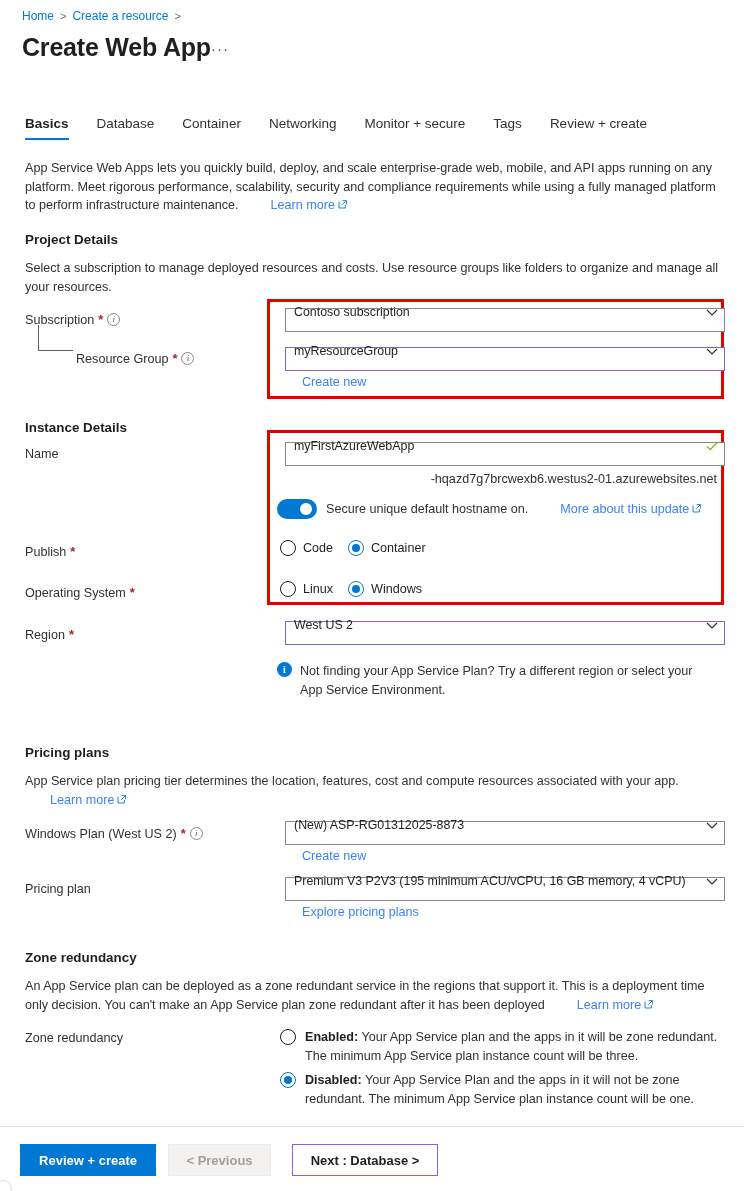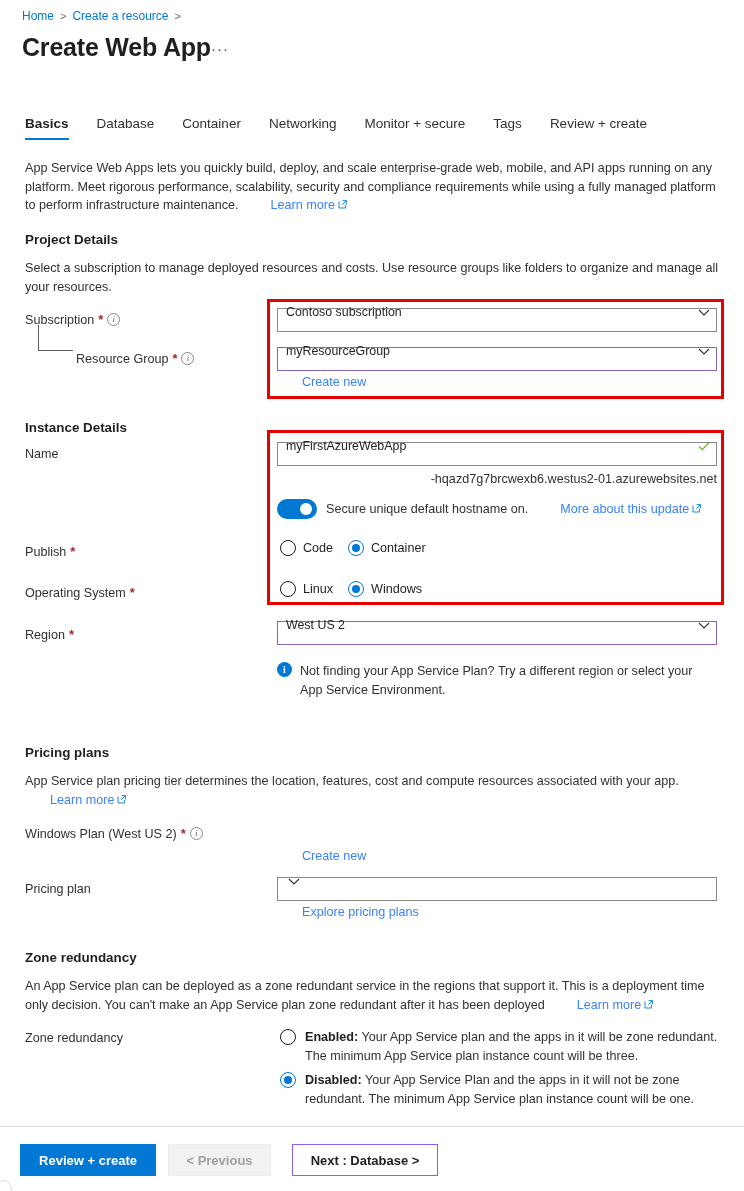--- a/index.html
+++ b/index.html
@@ -84,21 +84,21 @@
     width: 15px; height: 15px; border-radius: 50%; background: #0078d4;
     color: #fff; display: inline-flex; align-items: center; justify-content: center;
     font-size: 10px; font-weight: 700; font-family: "Liberation Serif", serif;
     flex: none;
   }
 
   
   .ctl {
     position: absolute; height: 24px; background: #fff;
     border: 1px solid #8a8886; display: flex; align-items: center;
-    padding: 0 4px 17px 8px; font-size: 12.4px; color: #201f1e; cursor: pointer;
+    padding: 0 4px 17px 8px; font-size: 12.4px; color: #201f1e; cursor: pointer; margin-left: 8px;
   }
   .ctl.violet { border-color: #8764b8; }
   .ctl .val { flex: 1; overflow: hidden; white-space: nowrap; text-overflow: ellipsis; }
   .chev { width: 16px; height: 16px; flex: none; display: block; }
   .check-ok { width: 16px; height: 16px; flex: none; display: block; }
 
   
   .radio-row { position: absolute; display: flex; align-items: center; }
   .radio { display: flex; align-items: center; gap: 7px; cursor: pointer; }
   .rdot {
@@ -309,26 +309,33 @@
           <path d="M4.6,0.6 L8.4,0.6 L8.4,4.4" fill="none" stroke="#0078d4" stroke-width="0.9"></path>
           <path d="M8.3,0.7 L4.3,4.7" fill="none" stroke="#0078d4" stroke-width="0.9"></path>
         </svg></span>
   </div>
 
   <div class="field-label" style="left:25px; top:826px;">
     <span>Windows Plan (West US 2)</span>
     <span class="req">*</span>
     <span class="info-i">i</span>
   </div>
+  <div class="ctl" style="left:277px; top:821px; width:440px;">
+    <span class="val">(New) ASP-RG01312025-8873</span>
+    <svg class="chev" viewBox="0 0 16 16">
+        <path d="M3 6 L8 11 L13 6" fill="none" stroke="#323130" stroke-width="1.1"></path>
+      </svg>
+  </div>
   <div class="body-text link" style="left:277px; top:847px;">Create new</div>
 
   <div class="field-label" style="left:25px; top:882px;">
     <span>Pricing plan</span>
   </div>
   <div class="ctl" style="left:277px; top:877px; width:440px;">
+    <span class="val">Premium V3 P2V3 (195 minimum ACU/vCPU, 16 GB memory, 4 vCPU)</span>
     <svg class="chev" viewBox="0 0 16 16">
         <path d="M3 6 L8 11 L13 6" fill="none" stroke="#323130" stroke-width="1.1"></path>
       </svg>
   </div>
   <div class="body-text link" style="left:277px; top:903px;">Explore pricing plans</div>
 
   <div class="sec-head" style="left:25px; top:950px;">Zone redundancy</div>
   <div class="body-text" style="left:25px; top:977px; width:700px;">
     <span>An App Service plan can be deployed as a zone redundant service in the regions that support it. This is a deployment time only decision. You can't make an App Service plan zone redundant after it has been deployed</span>
     <span>&nbsp;</span><span class="link">Learn more</span><span class="ext-ico"><svg width="9" height="9" viewBox="0 0 9 9">

